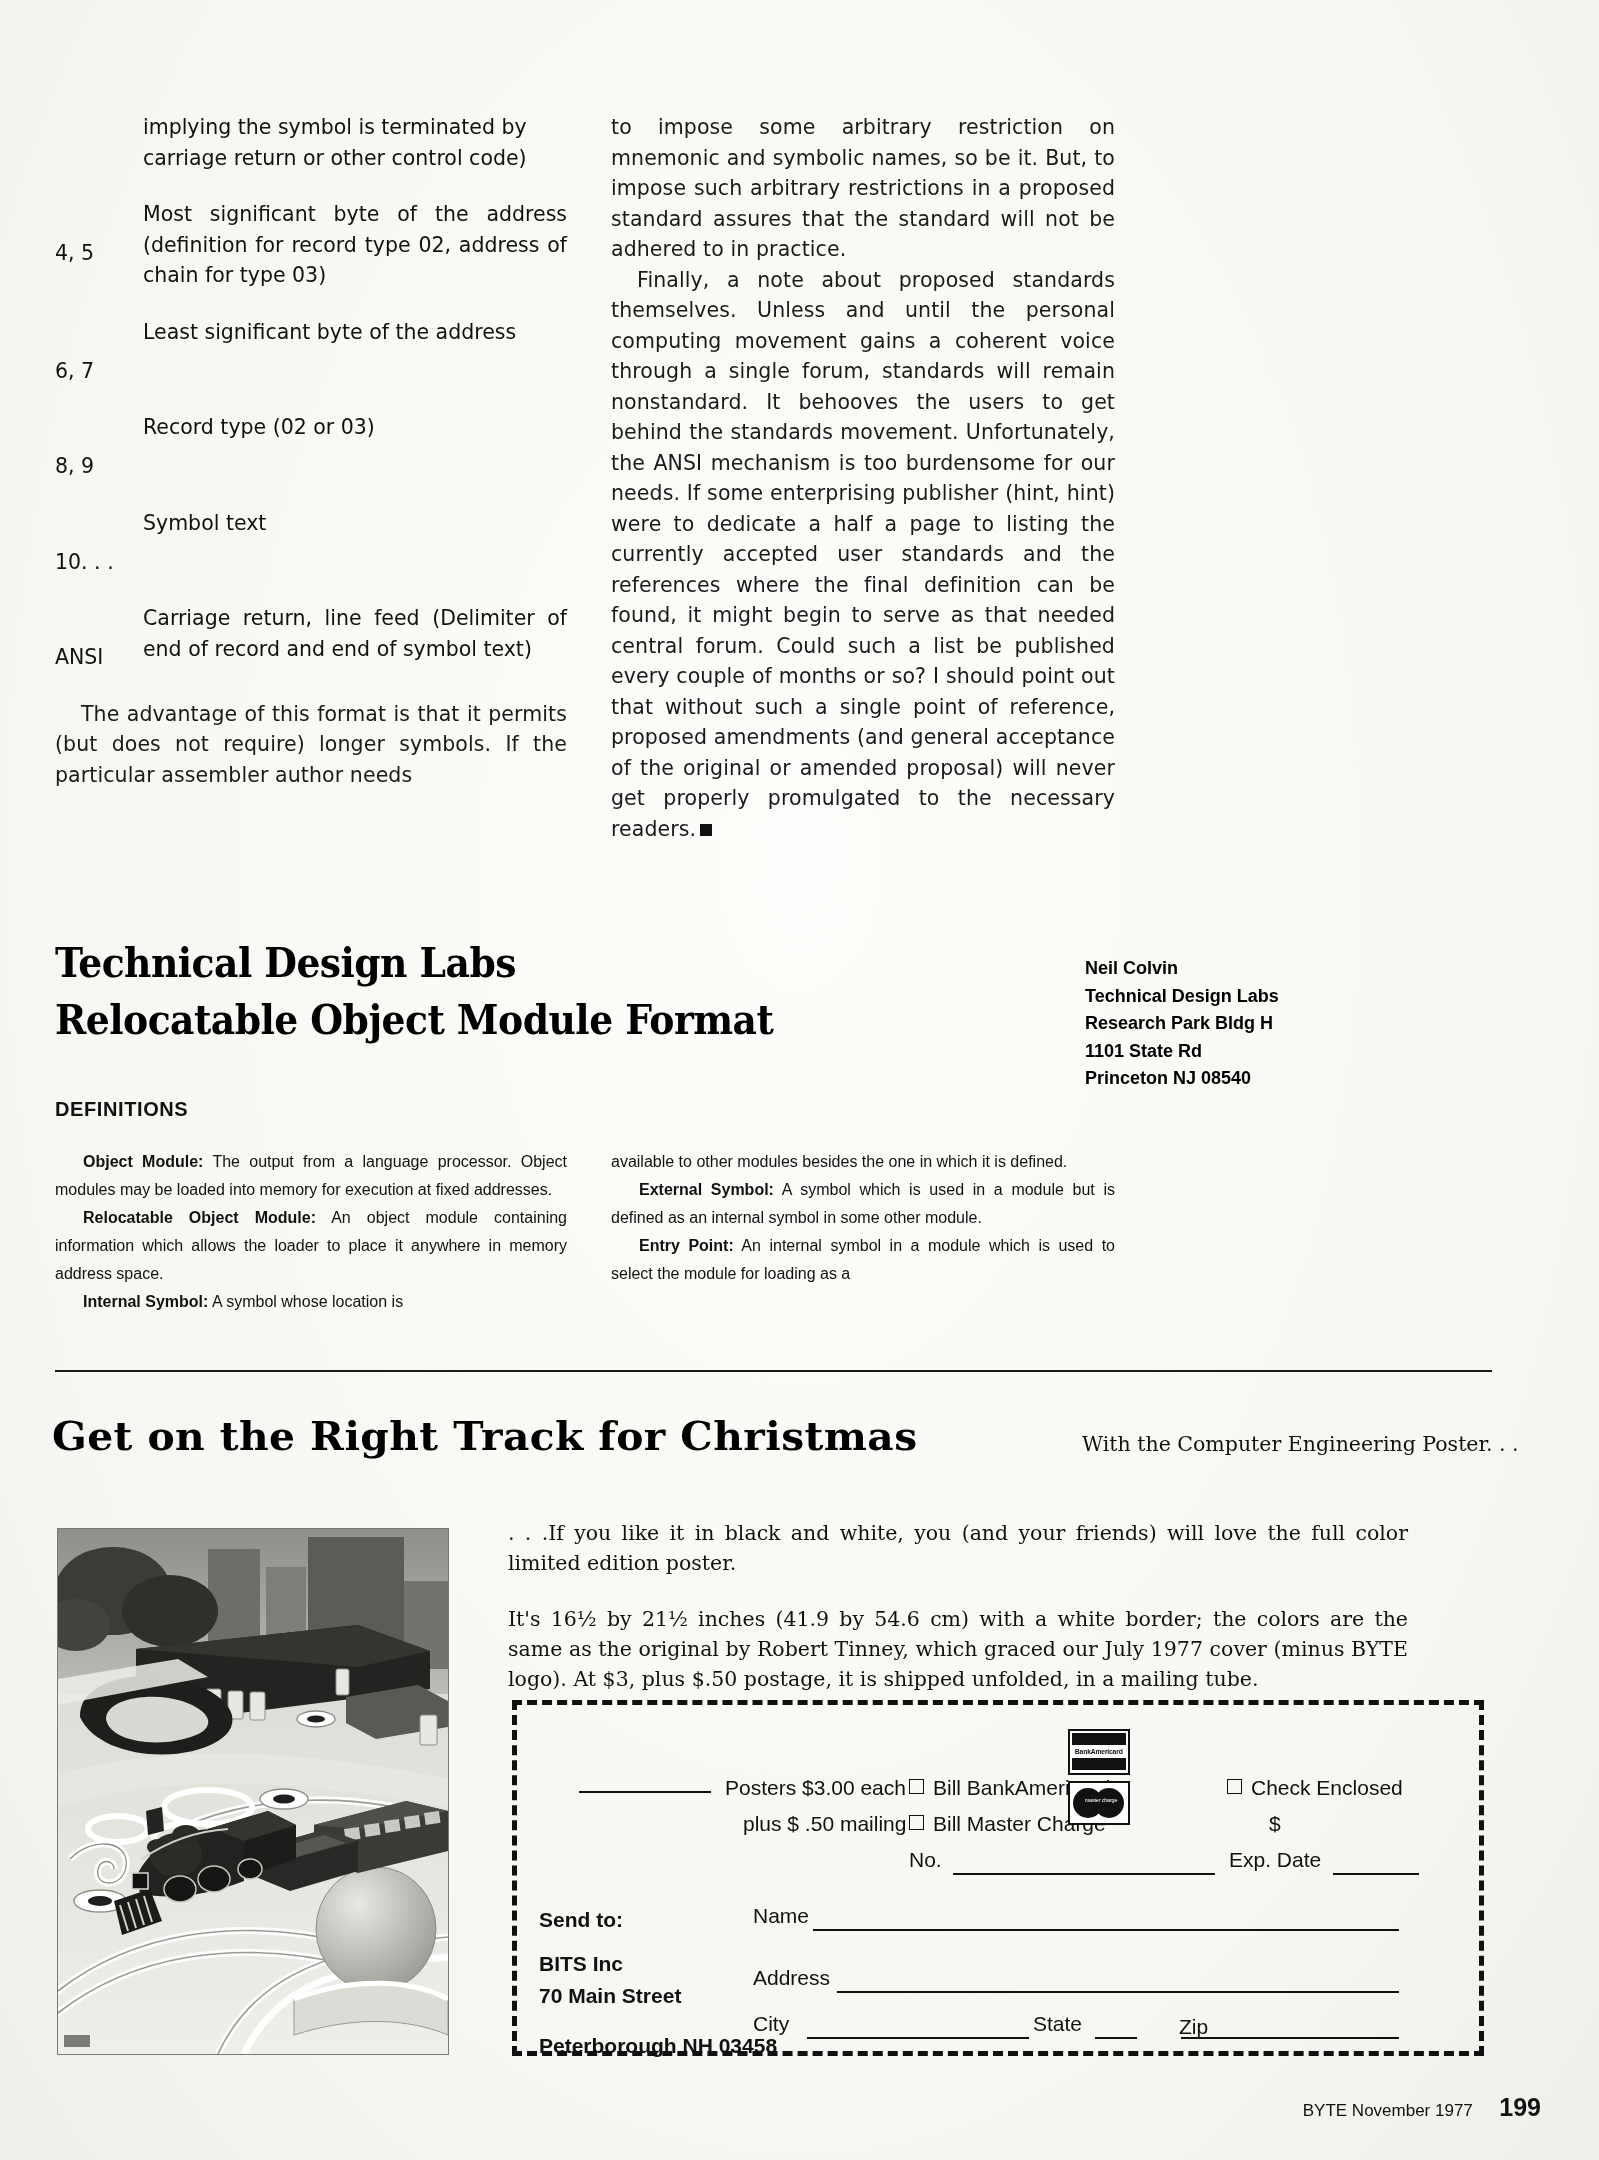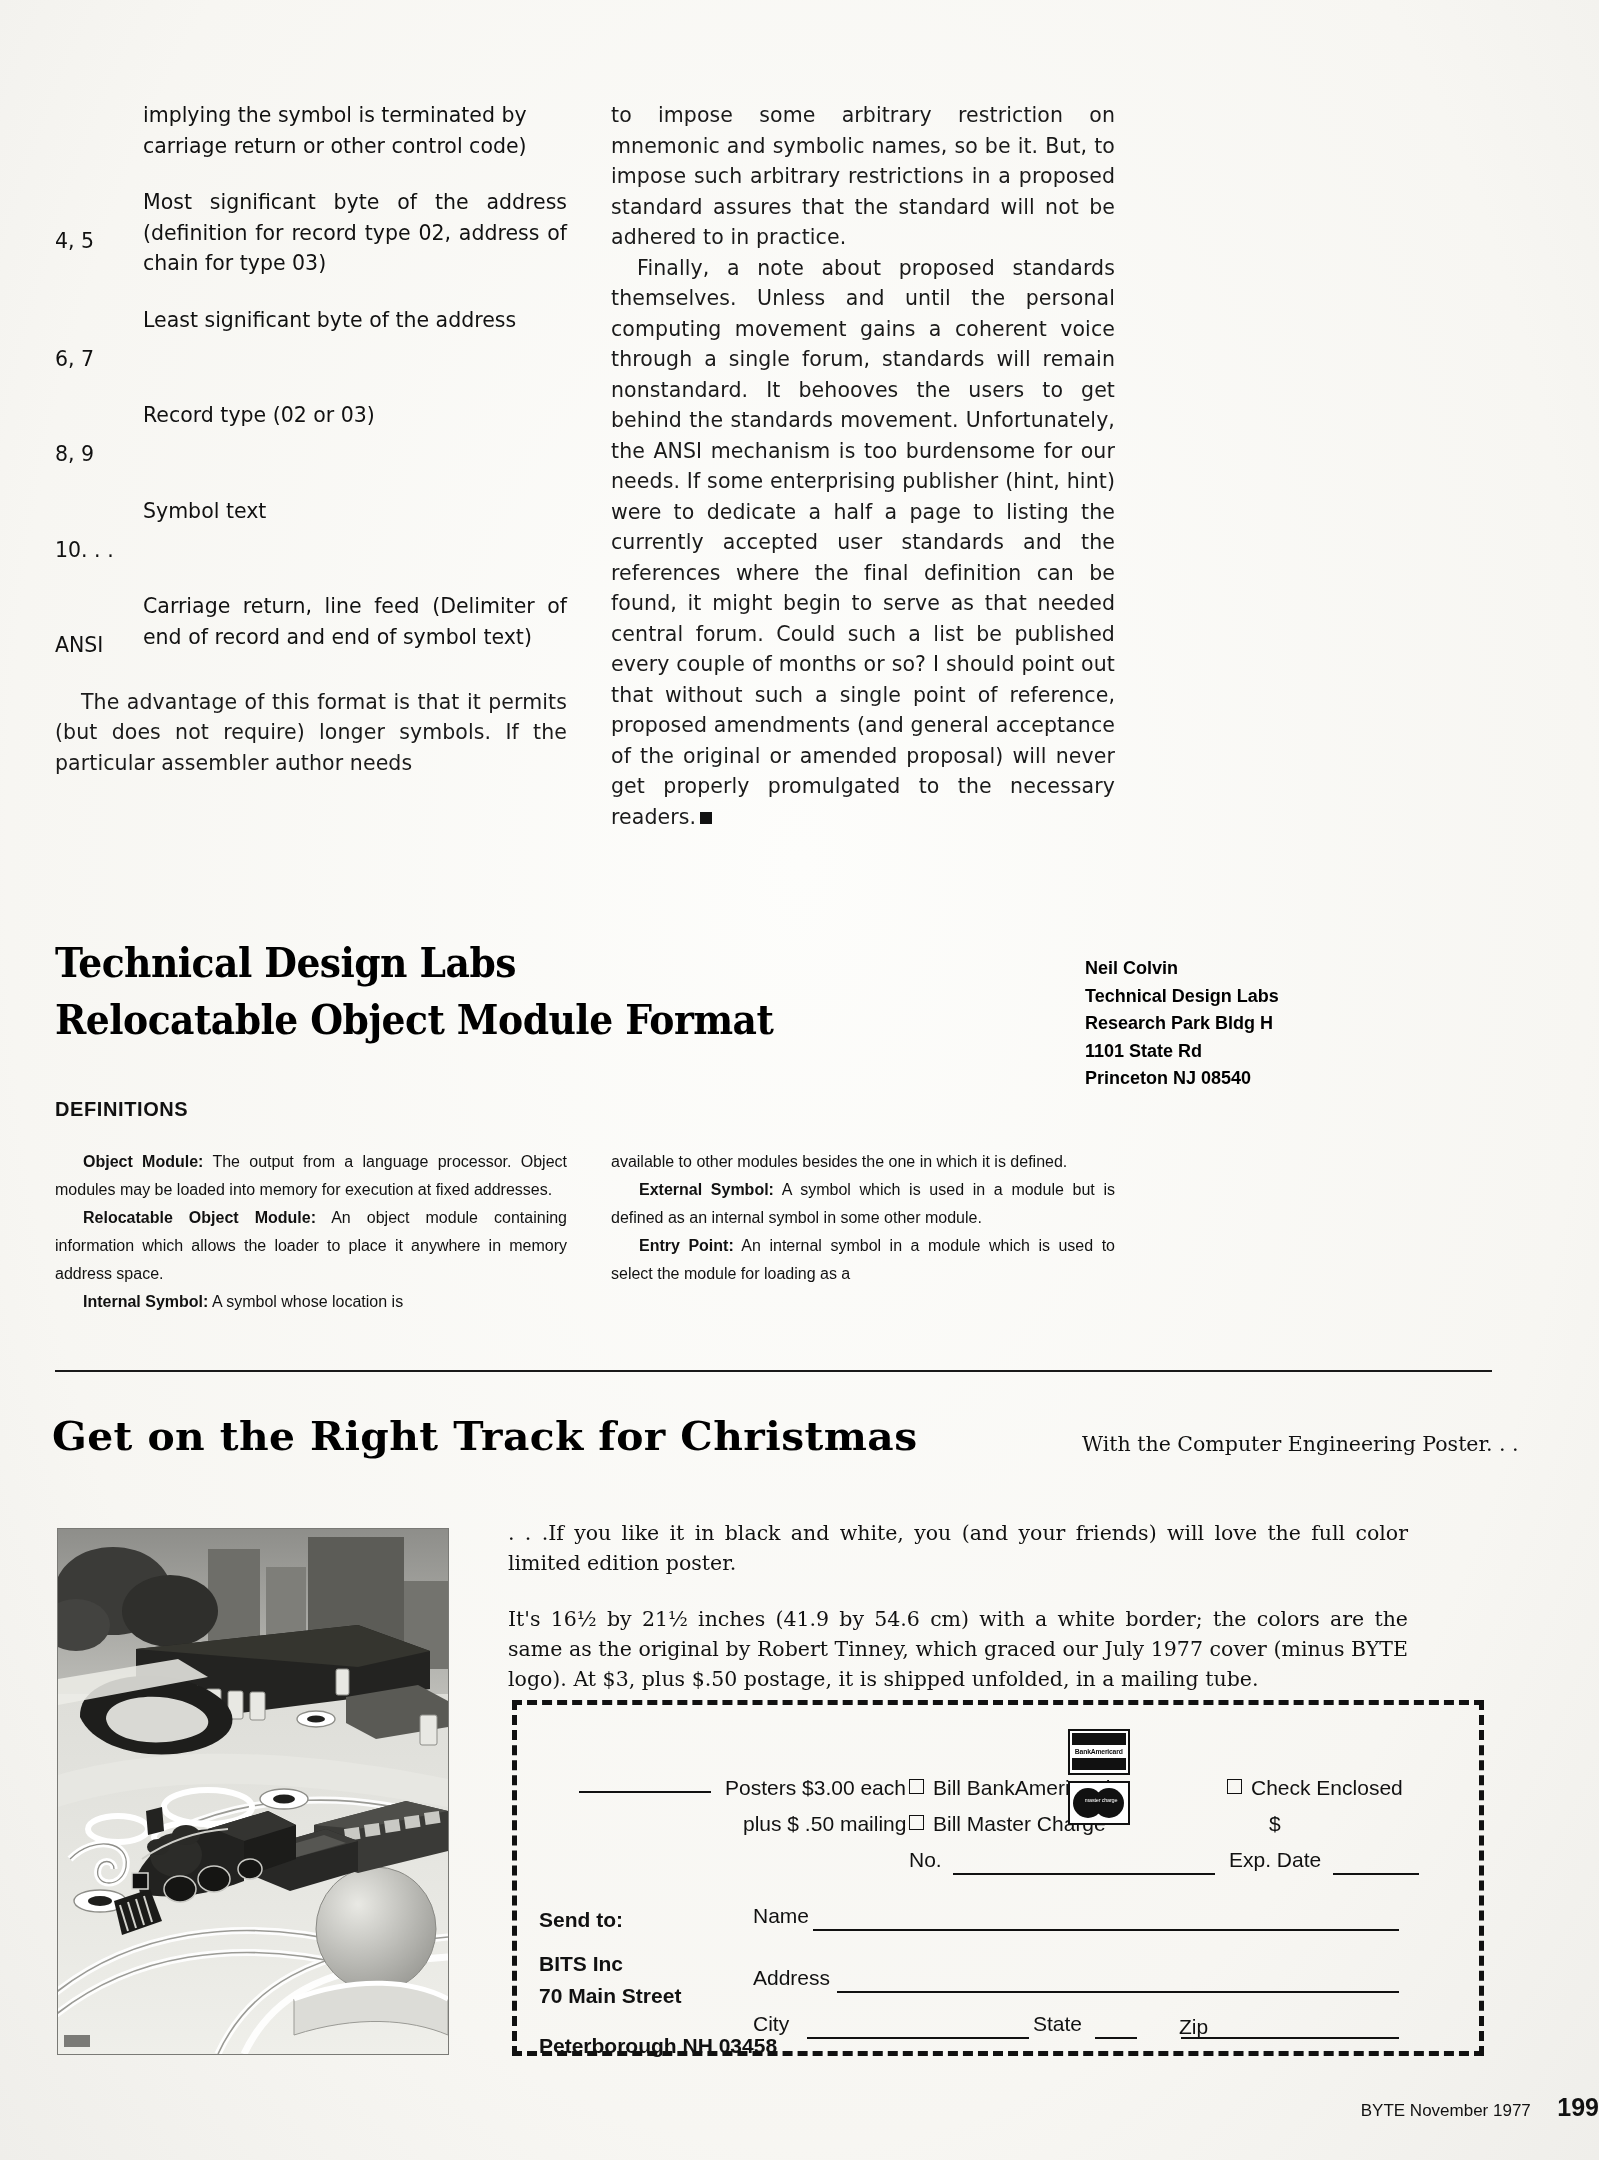--- a/index.html
+++ b/index.html
@@ -22,21 +22,21 @@
     font-size:20.5px;
     line-height:30.5px;
     text-align:justify;
     color:#1a1a1a;
     letter-spacing:.1px;
   }
   .col-text p{margin:0;}
   .col-text p.ind{text-indent:26px;}
 
   
-  #article-cont{position:absolute;left:55px;top:100px;width:1060px;}
+  #article-cont{position:absolute;left:55px;top:112px;width:1060px;}
   .two-col{display:flex;gap:44px;}
   .colA{width:512px;}
   .colB{width:504px;}
 
   .deflist{display:block;}
   .defrow{display:flex;margin-bottom:26px;}
   .defrow .term{
     width:88px;flex:0 0 88px;
     font-family:"DejaVu Sans", sans-serif;
     font-size:20.5px;line-height:30.5px;margin-top:39px;
@@ -170,21 +170,21 @@
     letter-spacing:-.2px;
   }
   .sendto{
     font-family:"Liberation Sans", sans-serif;
     font-size:21px;line-height:38px;font-weight:700;
   }
 
   
   #footer{
     position:absolute;left:0;top:2093px;width:1599px;text-align:right;
-    box-sizing:border-box;
+    padding-right:58px;box-sizing:border-box;
   }
   #footer .src{
     font-family:"Liberation Sans", sans-serif;font-size:17px;color:#111;
   }
   #footer .pg{
     font-family:"Liberation Sans", sans-serif;font-weight:700;font-size:25px;
     margin-left:22px;color:#111;
   }
   .endmark{display:inline-block;width:12px;height:12px;background:#111;margin-left:4px;}
 </style>

